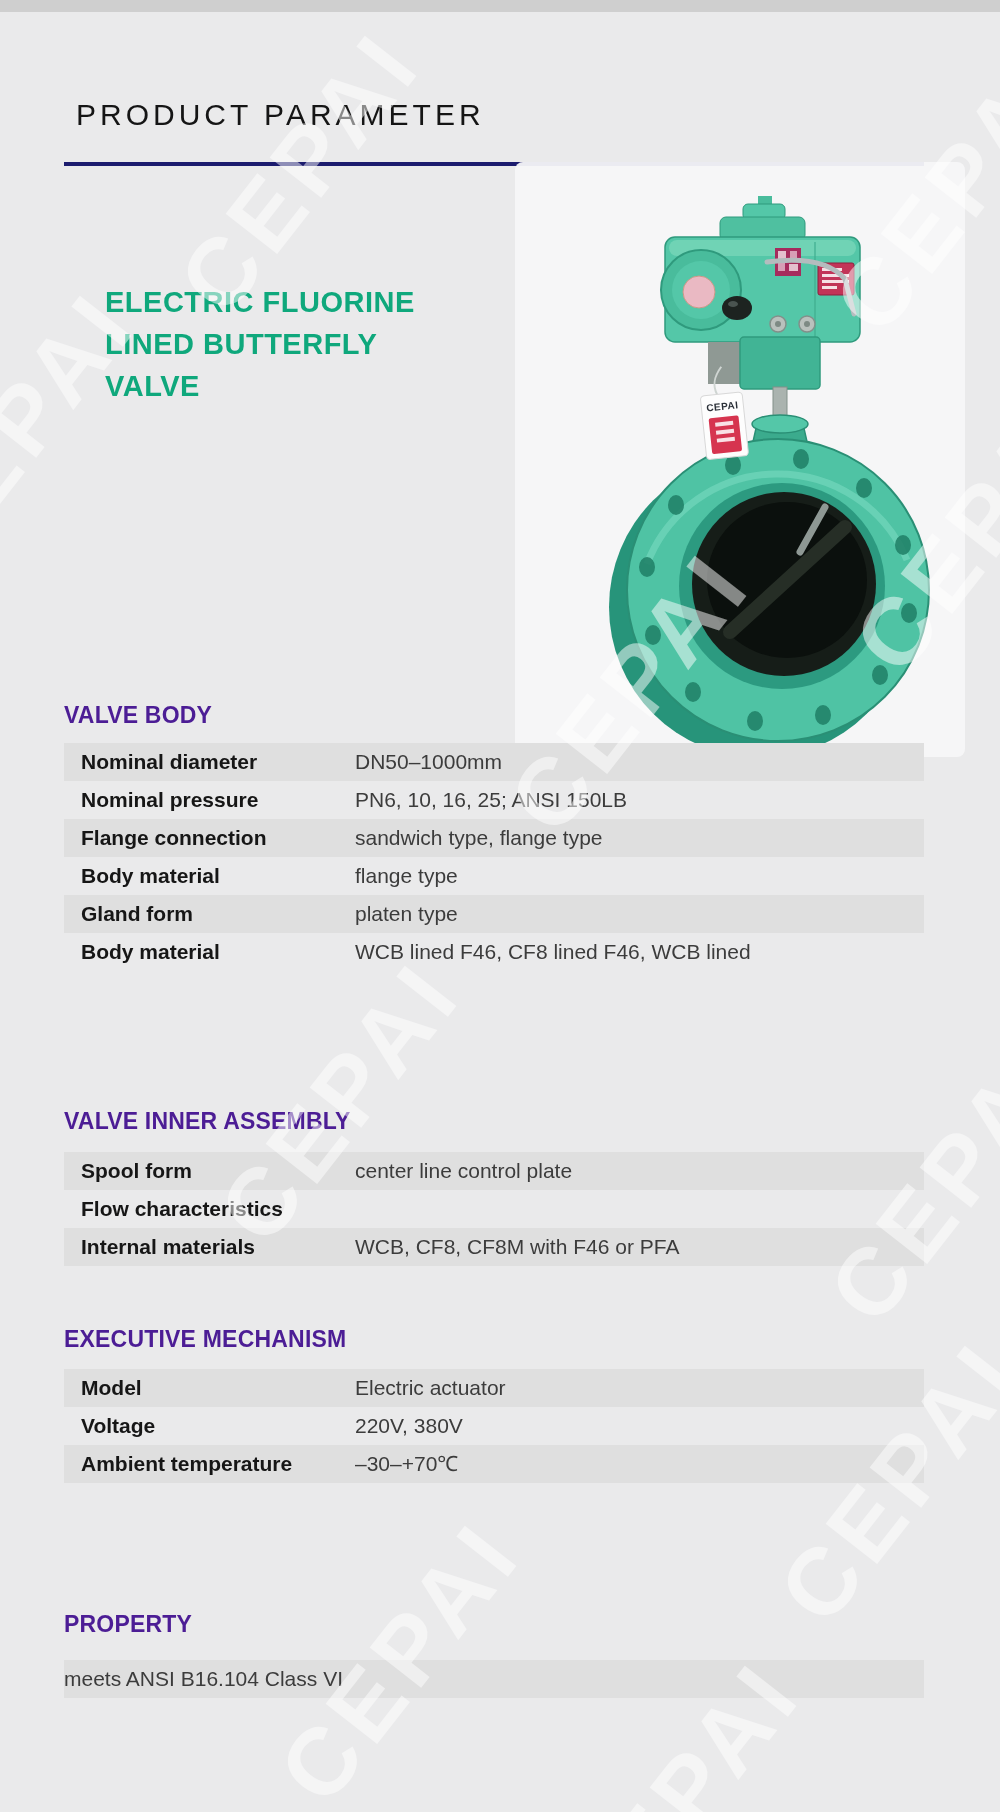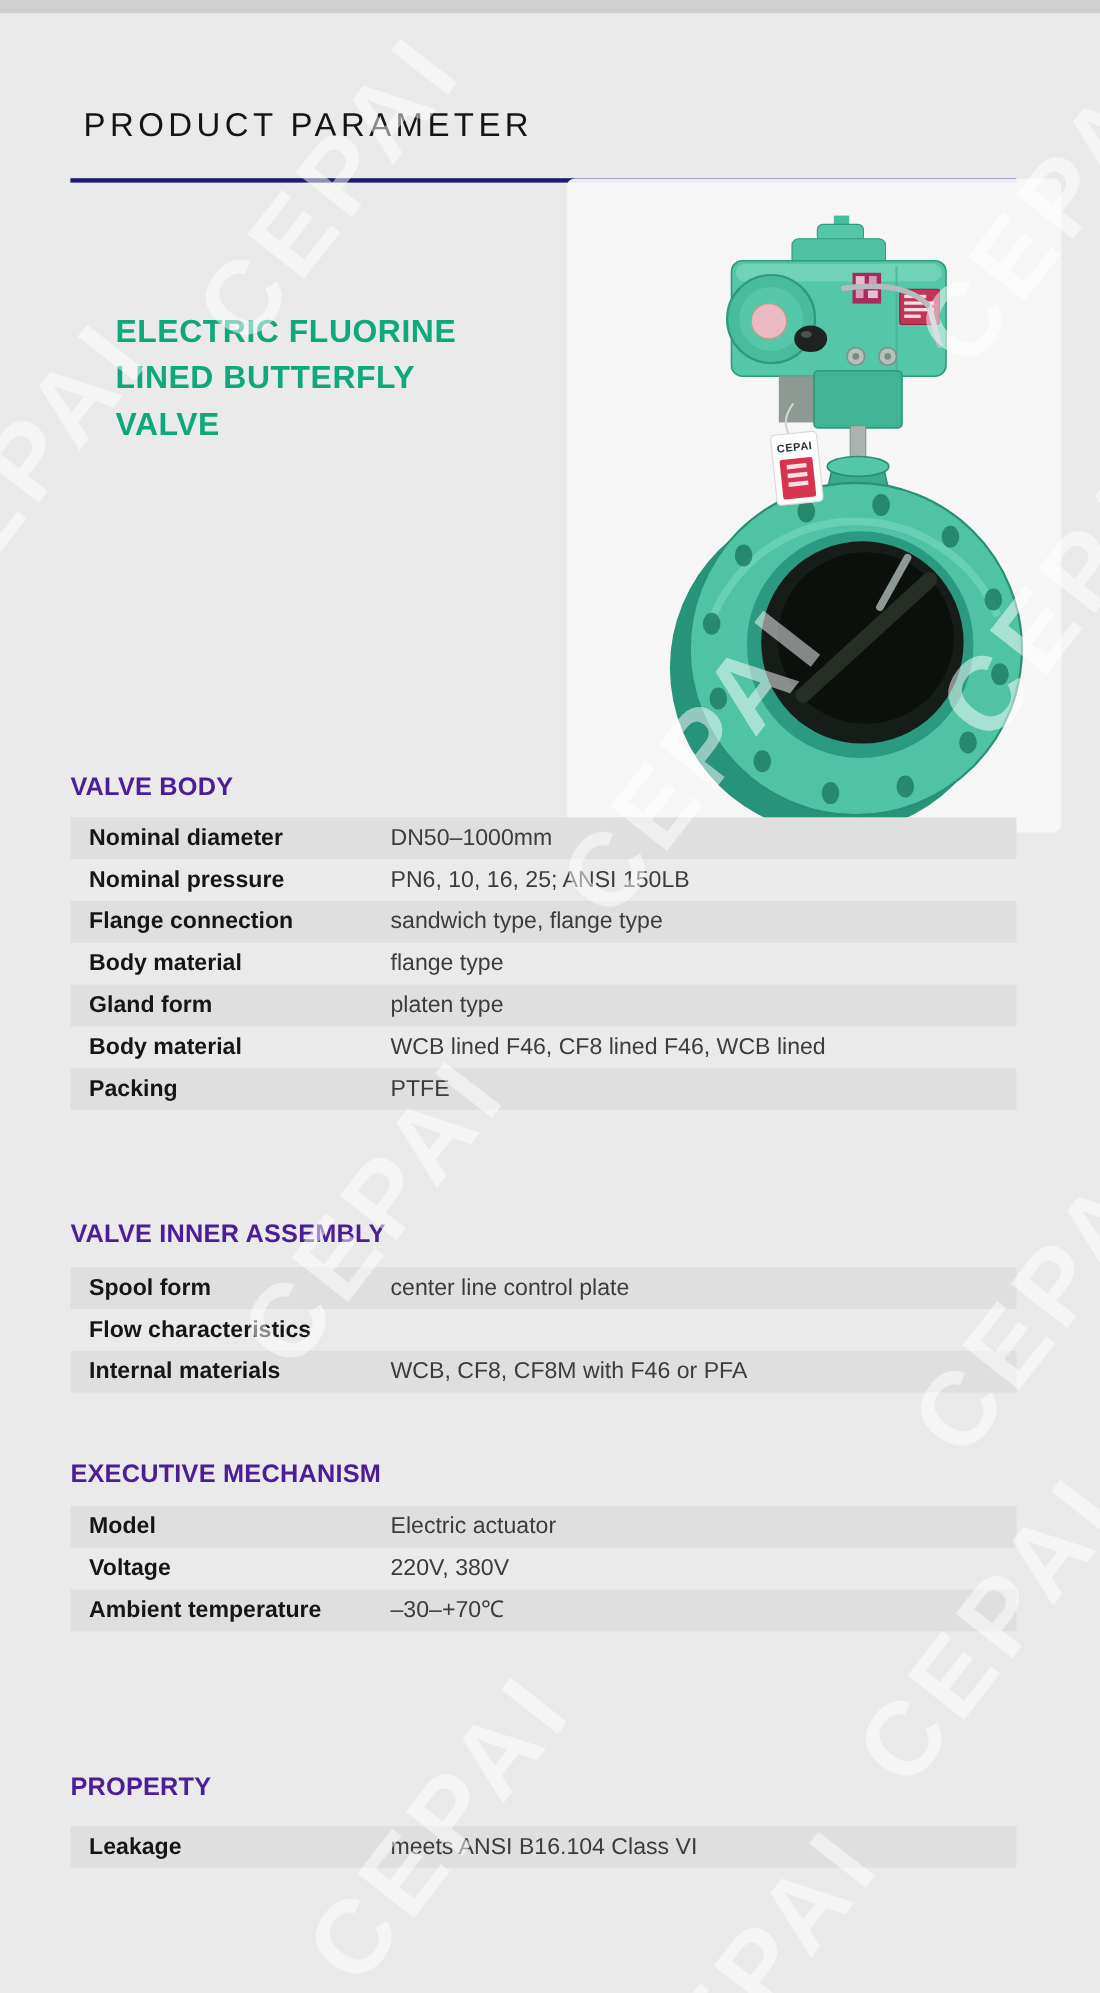--- a/index.html
+++ b/index.html
@@ -166,26 +166,20 @@
           <div class="spec-value">
             <div class="vline">platen type</div>
           </div>
         </div>
         <div class="spec-row">
           <div class="spec-label">Body material</div>
           <div class="spec-value">
             <div class="vline">WCB lined F46, CF8 lined F46, WCB lined</div>
           </div>
         </div>
-        <div class="spec-row shaded">
-          <div class="spec-label">Packing</div>
-          <div class="spec-value">
-            <div class="vline">PTFE</div>
-          </div>
-        </div>
       </div>
       <div class="section-title" style="top: 1096px;">VALVE INNER ASSEMBLY</div>
       <div class="spec-table" style="top: 1140px;">
         <div class="spec-row shaded">
           <div class="spec-label">Spool form</div>
           <div class="spec-value">
             <div class="vline">center line control plate</div>
           </div>
         </div>
         <div class="spec-row">
@@ -215,21 +209,20 @@
         <div class="spec-row shaded">
           <div class="spec-label">Ambient temperature</div>
           <div class="spec-value">
             <div class="vline">–30–+70℃</div>
           </div>
         </div>
       </div>
       <div class="section-title" style="top: 1599px;">PROPERTY</div>
       <div class="spec-table" style="top: 1648px;">
         <div class="spec-row shaded">
-          <div class="spec-label">Leakage</div>
           <div class="spec-value">
             <div class="vline">meets ANSI B16.104 Class VI</div>
           </div>
         </div>
       </div>
     </div>
   <div id="watermark-root">
       <span class="wm" style="left: 300px; top: 160px;">CEPAI</span>
       <span class="wm" style="left: 15px; top: 420px;">CEPAI</span>
       <span class="wm" style="left: 955px; top: 180px;">CEPAI</span>

